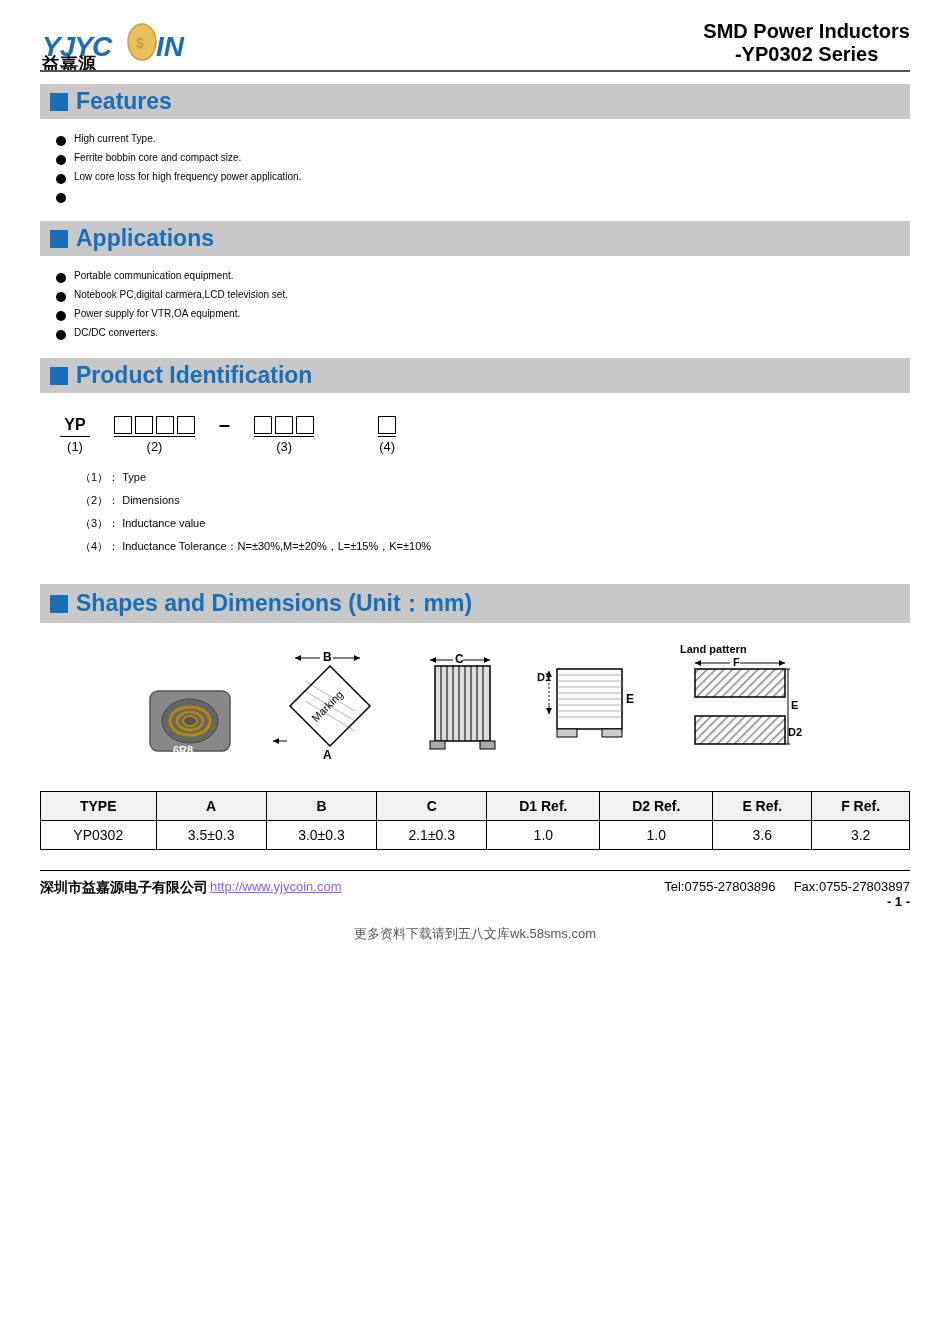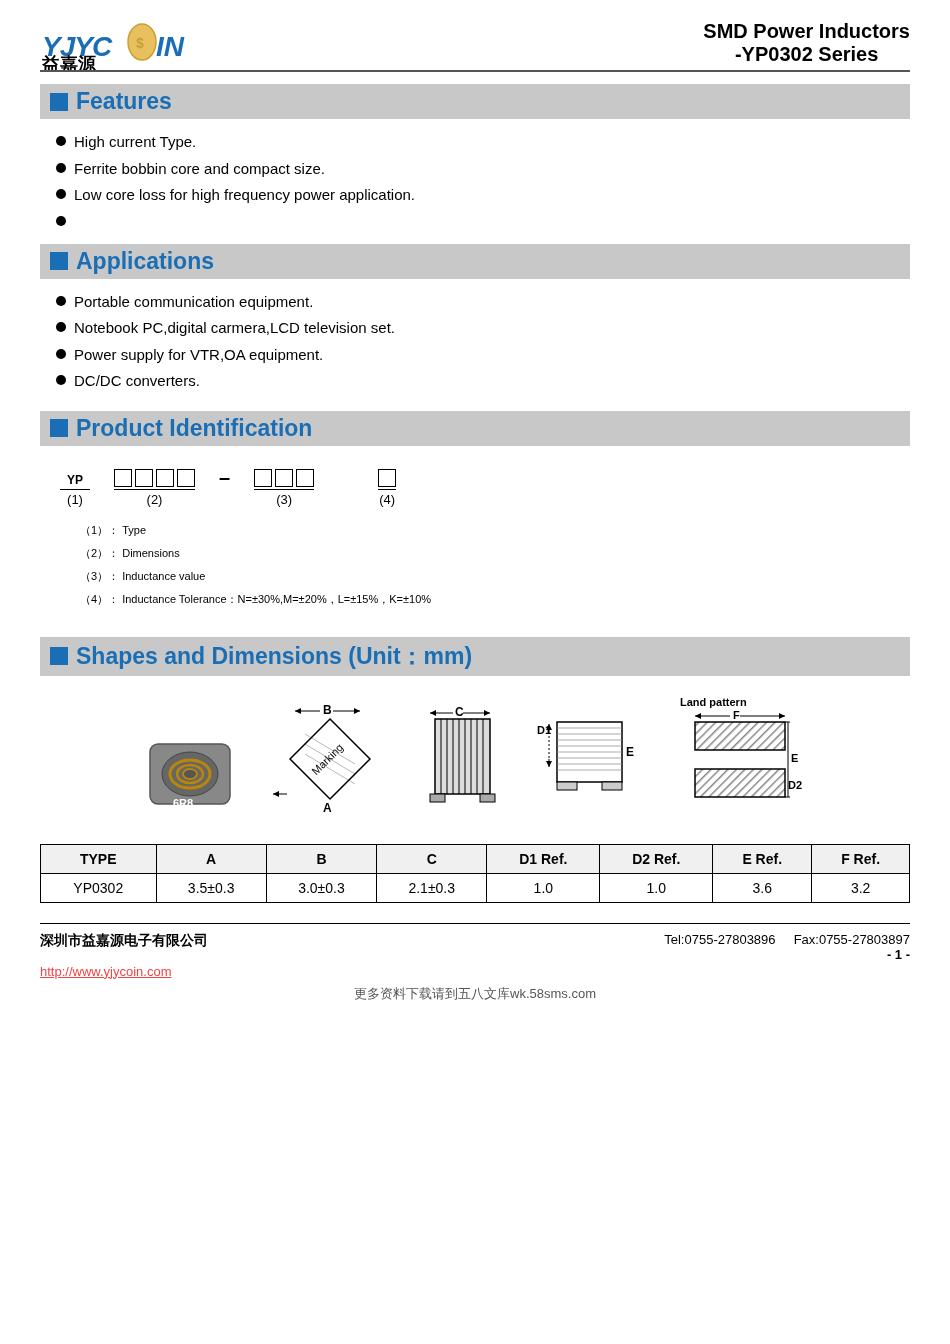--- a/index.html
+++ b/index.html
@@ -63,21 +63,21 @@
     
     .bullet-list {
       list-style: none;
       padding: 4px 0 4px 16px;
     }
     .bullet-list li {
       display: flex;
       align-items: flex-start;
       gap: 8px;
       margin-bottom: 4px;
-      font-size: 15px;
+      font-size: 10px;
       line-height: 1.5;
     }
     .bullet-circle {
       width: 10px;
       height: 10px;
       background: #000;
       border-radius: 50%;
       margin-top: 5px;
       flex-shrink: 0;
     }
@@ -92,21 +92,21 @@
       margin-bottom: 16px;
       font-family: Arial, sans-serif;
     }
     .code-block {
       display: flex;
       flex-direction: column;
       align-items: center;
     }
     .code-top {
       font-weight: bold;
-      font-size: 12px;
+      font-size: 16px;
       border-bottom: 1.5px solid #000;
       padding-bottom: 2px;
       min-width: 30px;
       text-align: center;
     }
     .code-boxes {
       display: flex;
       gap: 3px;
       border-bottom: 1.5px solid #000;
       padding-bottom: 2px;
@@ -155,44 +155,44 @@
       border-top: 1.5px solid #000;
       margin-top: 20px;
       padding-top: 8px;
       display: flex;
       justify-content: space-between;
       align-items: flex-start;
       font-size: 13px;
     }
     .footer-left {
       display: flex;
-      flex-direction: column;
-      gap: 14px;
+      flex-direction: row;
+      gap: 2px;
     }
     .footer-company {
       font-weight: bold;
       font-size: 14px;
     }
     .footer-link {
-      color: #ef4444;
+      color: #8b5cf6;
       text-decoration: underline;
     }
     .footer-right {
       text-align: right;
       font-size: 13px;
     }
     .footer-page {
       font-weight: bold;
     }
     
     .watermark {
       text-align: center;
       font-size: 13px;
       color: #555;
-      margin-top: 6px;
+      margin-top: 16px;
     }
     
     .shapes-row {
       display: flex;
       align-items: flex-end;
       justify-content: center;
       gap: 30px;
       padding: 10px 0 20px 0;
     }
     .shape-item {

